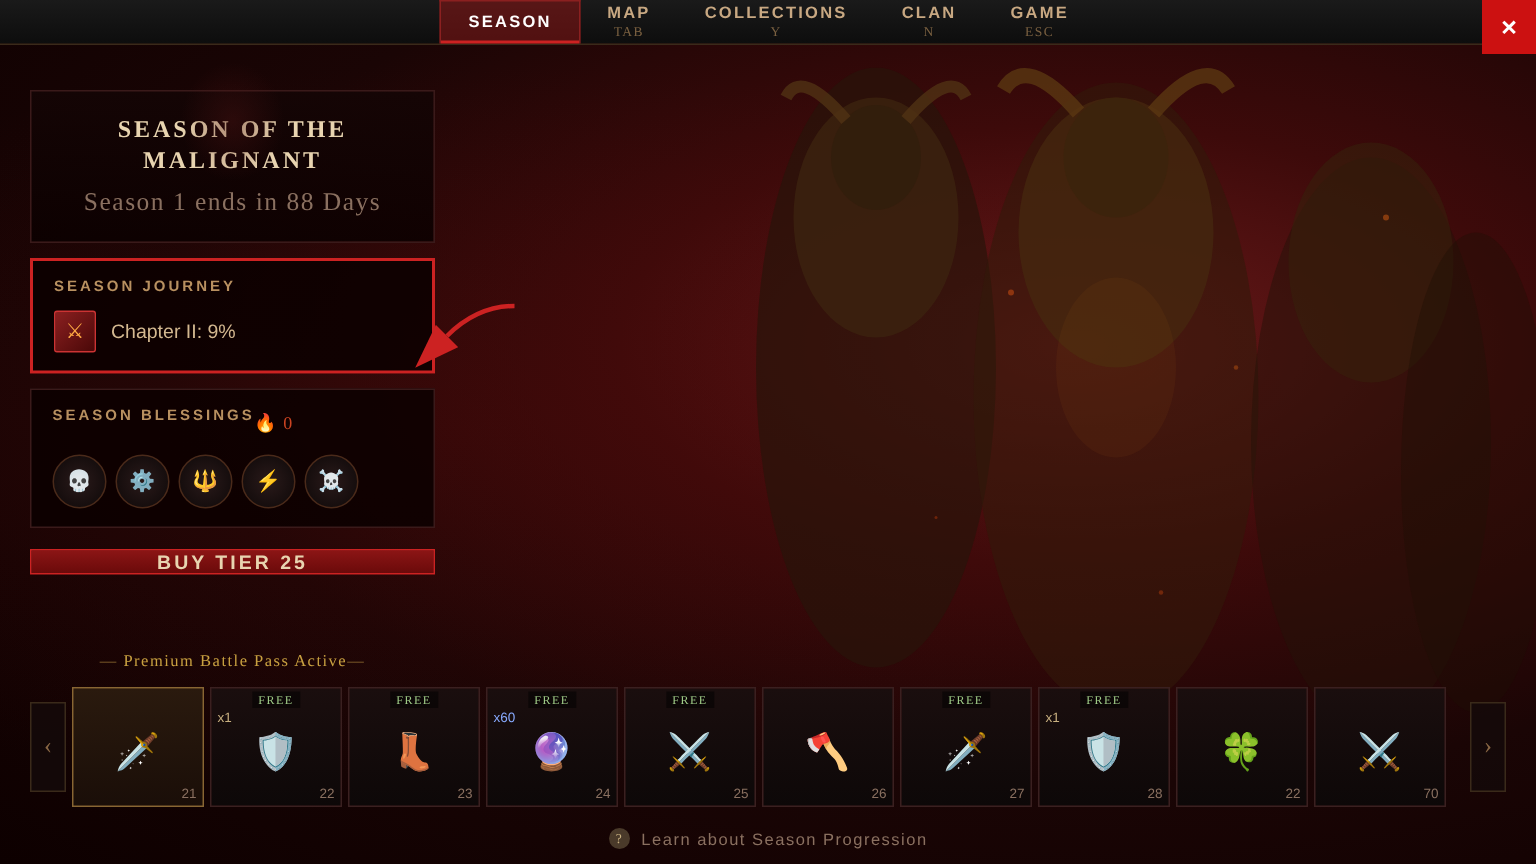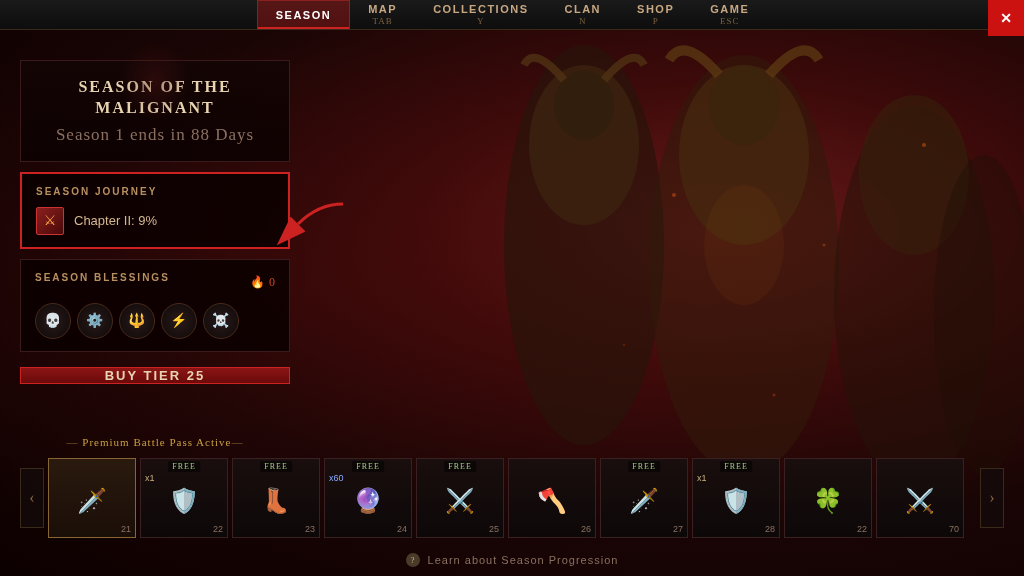--- a/index.html
+++ b/index.html
@@ -194,21 +194,20 @@
     
     .season-blessings-box {
       background: rgba(10,0,0,0.85);
       border: 1px solid #3a1a1a;
       padding: 12px 14px;
       margin-bottom: 14px;
     }
     .blessings-header {
       display: flex;
       align-items: center;
-      justify-content: space-between;
       margin-bottom: 10px;
     }
     .blessings-count {
       display: flex;
       align-items: center;
       gap: 4px;
       font-size: 12px;
       color: #cc4422;
     }
     .blessings-icons {
@@ -438,25 +437,20 @@
     <span class="nav-label">COLLECTIONS</span>
     <span class="nav-key">Y</span>
 
   </div>
       <div class="nav-item">
     <span class="nav-label">CLAN</span>
     <span class="nav-key">N</span>
 
   </div>
       <div class="nav-item">
-    <span class="nav-label">SHOP</span>
-    <span class="nav-key">P</span>
-
-  </div>
-      <div class="nav-item">
     <span class="nav-label">GAME</span>
     <span class="nav-key">ESC</span>
 
   </div>
     </div>
   <button class="close-btn">✕</button>
 </nav>
 
 <div class="left-panel">
 

